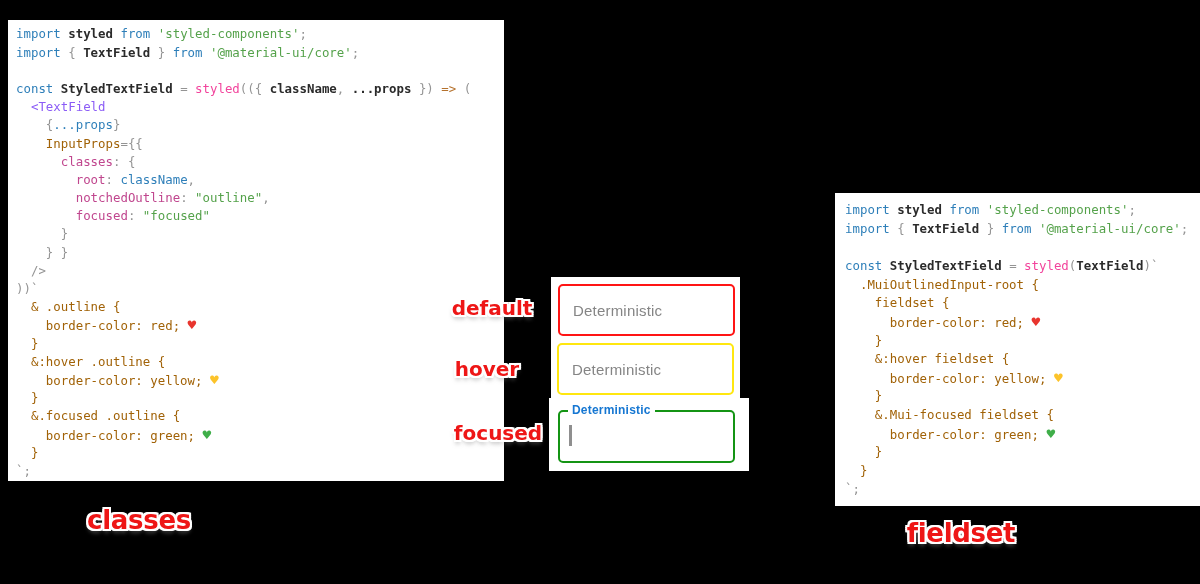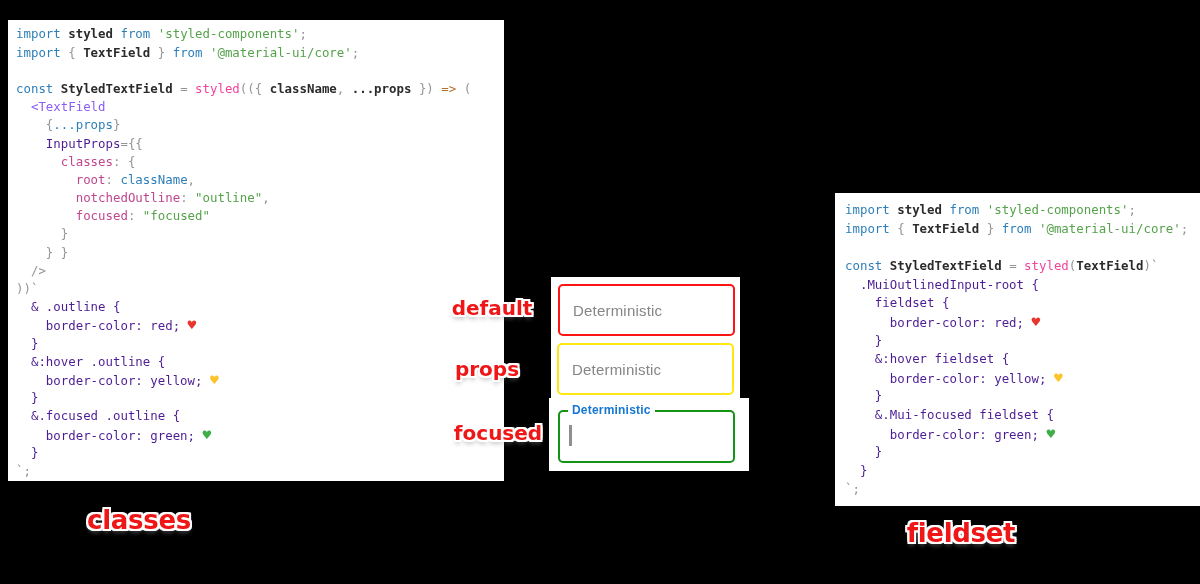--- a/index.html
+++ b/index.html
@@ -9,21 +9,21 @@
   
   .code-block{position:absolute;background:#ffffff;font-family:"DejaVu Sans Mono",monospace;
               font-size:12.4px;line-height:18.2px;white-space:pre;color:#2d2d2d;}
   .code-block .code-line{height:18.2px;}
   #right-code{line-height:18.6px;}
   #right-code .code-line{height:18.6px;}
   .tok-kw{color:#2e7fb9;}
   .tok-id{color:#2b2b2b;font-weight:bold;}
   .tok-op{color:#949494;}
   .tok-str{color:#55a24b;}
-  .tok-css{color:#4c1d95;}
+  .tok-css{color:#a16207;}
   .tok-fn{color:#f2449c;}
   .tok-tag{color:#8b5cf6;}
   .tok-key{color:#c0468e;}
   .tok-ar{color:#b5722d;}
   .tok-vr{color:#2e7fb9;}
   .tok-hr,.tok-hy,.tok-hg{font-size:14.5px;}
   .tok-hr{color:#e8352e;}
   .tok-hy{color:#fcc32a;}
   .tok-hg{color:#3fae49;}
 
@@ -66,19 +66,19 @@
   <div class="tf" style="left: 557px; top: 343px; height: 48px; border-color: rgb(255, 231, 15);">
     <span class="tf-placeholder">Deterministic</span>
   </div>
 
   <div class="tf" style="left: 558px; top: 410px; height: 49px; border-color: rgb(20, 148, 20);">
     <span class="tf-caret" style="left:9px;top:13px;"></span>
   </div>
   <span class="tf-label" style="left: 568px; top: 403px; color: rgb(22, 119, 210);">Deterministic</span>
 
   <div class="outlined-red state-label" style="left:437px;top:296px;text-align:center;">default</div>
-  <div class="outlined-red state-label" style="left:432px;top:357px;">props</div>
+  <div class="outlined-red state-label" style="left:432px;top:357px;">hover</div>
   <div class="outlined-red state-label" style="left:443px;top:421px;">focused</div>
 
   <div class="outlined-red caption" style="left:84px;top:505px;">classes</div>
   <div class="outlined-red caption" style="left:906px;top:518px;">fieldset</div>
 
 </div>
 
 </body></html>

